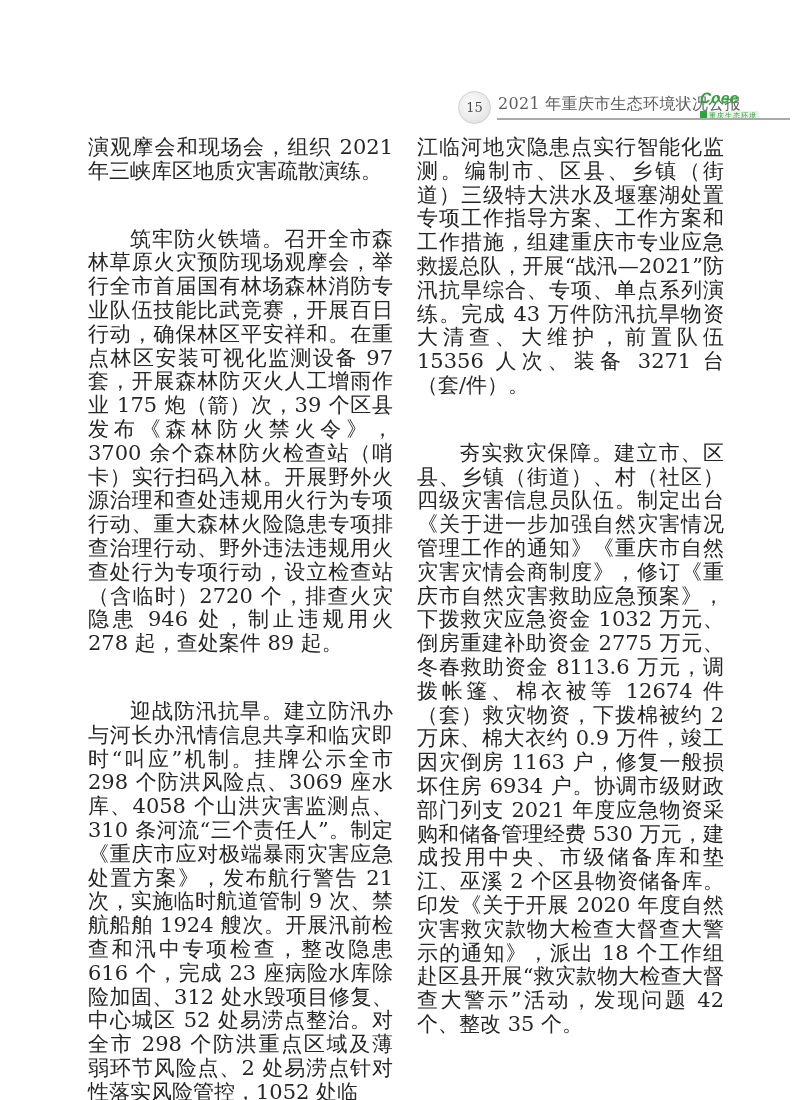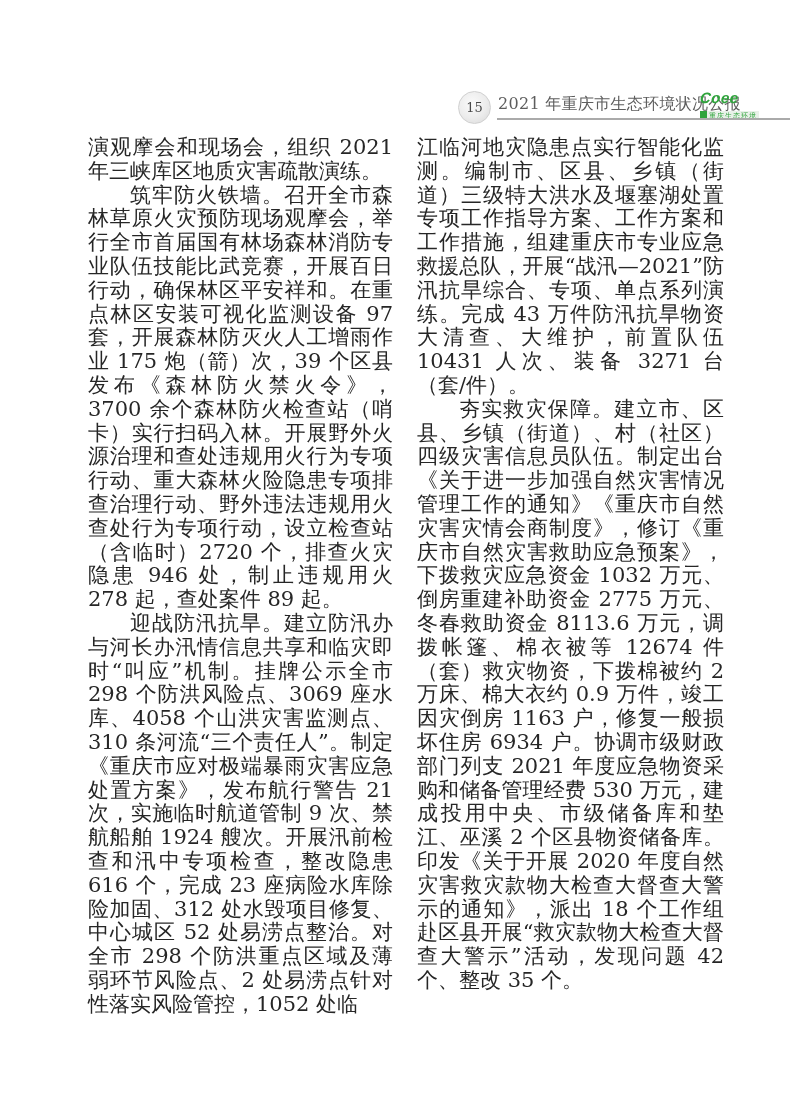--- a/index.html
+++ b/index.html
@@ -79,21 +79,21 @@
     top: 136px;
     width: 305px;
     color: #262626;
     font-size: 21px;
     line-height: 23.8px;
     text-align: justify;
   }
   .col-left  { left: 88px; }
   .col-right { left: 417px; width: 307px; }
   .col p { margin: 0; }
-  .col p.indent { text-indent: 2em; }
+  .col p.indent { text-indent: 2em; margin-top: 44px; }
 </style>
 </head>
 <body>
 
 <div class="page">
 
   <div class="header">
     <div class="page-badge">
       <span>15</span>
     </div>
@@ -106,18 +106,18 @@
   </div>
 
   <div>
     <section class="col col-left">
       <p>演观摩会和现场会，组织 2021 年三峡库区地质灾害疏散演练。</p>
       <p class="indent">筑牢防火铁墙。召开全市森林草原火灾预防现场观摩会，举行全市首届国有林场森林消防专业队伍技能比武竞赛，开展百日行动，确保林区平安祥和。在重点林区安装可视化监测设备 97 套，开展森林防灭火人工增雨作业 175 炮（箭）次，39 个区县发布《森林防火禁火令》，3700 余个森林防火检查站（哨卡）实行扫码入林。开展野外火源治理和查处违规用火行为专项行动、重大森林火险隐患专项排查治理行动、野外违法违规用火查处行为专项行动，设立检查站（含临时）2720 个，排查火灾隐患 946 处，制止违规用火 278 起，查处案件 89 起。</p>
       <p class="indent">迎战防汛抗旱。建立防汛办与河长办汛情信息共享和临灾即时“叫应”机制。挂牌公示全市 298 个防洪风险点、3069 座水库、4058 个山洪灾害监测点、310 条河流“三个责任人”。制定《重庆市应对极端暴雨灾害应急处置方案》，发布航行警告 21 次，实施临时航道管制 9 次、禁航船舶 1924 艘次。开展汛前检查和汛中专项检查，整改隐患 616 个，完成 23 座病险水库除险加固、312 处水毁项目修复、中心城区 52 处易涝点整治。对全市 298 个防洪重点区域及薄弱环节风险点、2 处易涝点针对性落实风险管控，1052 处临</p>
     </section>
 
     <section class="col col-right">
-      <p>江临河地灾隐患点实行智能化监测。编制市、区县、乡镇（街道）三级特大洪水及堰塞湖处置专项工作指导方案、工作方案和工作措施，组建重庆市专业应急救援总队，开展“战汛—2021”防汛抗旱综合、专项、单点系列演练。完成 43 万件防汛抗旱物资大清查、大维护，前置队伍 10431 人次、装备 3271 台（套/件）。</p>
+      <p>江临河地灾隐患点实行智能化监测。编制市、区县、乡镇（街道）三级特大洪水及堰塞湖处置专项工作指导方案、工作方案和工作措施，组建重庆市专业应急救援总队，开展“战汛—2021”防汛抗旱综合、专项、单点系列演练。完成 43 万件防汛抗旱物资大清查、大维护，前置队伍 15356 人次、装备 3271 台（套/件）。</p>
       <p class="indent">夯实救灾保障。建立市、区县、乡镇（街道）、村（社区）四级灾害信息员队伍。制定出台《关于进一步加强自然灾害情况管理工作的通知》《重庆市自然灾害灾情会商制度》，修订《重庆市自然灾害救助应急预案》，下拨救灾应急资金 1032 万元、倒房重建补助资金 2775 万元、冬春救助资金 8113.6 万元，调拨帐篷、棉衣被等 12674 件（套）救灾物资，下拨棉被约 2 万床、棉大衣约 0.9 万件，竣工因灾倒房 1163 户，修复一般损坏住房 6934 户。协调市级财政部门列支 2021 年度应急物资采购和储备管理经费 530 万元，建成投用中央、市级储备库和垫江、巫溪 2 个区县物资储备库。印发《关于开展 2020 年度自然灾害救灾款物大检查大督查大警示的通知》，派出 18 个工作组赴区县开展“救灾款物大检查大督查大警示”活动，发现问题 42 个、整改 35 个。</p>
     </section>
   </div>
 
 </div>
 
 </body></html>

